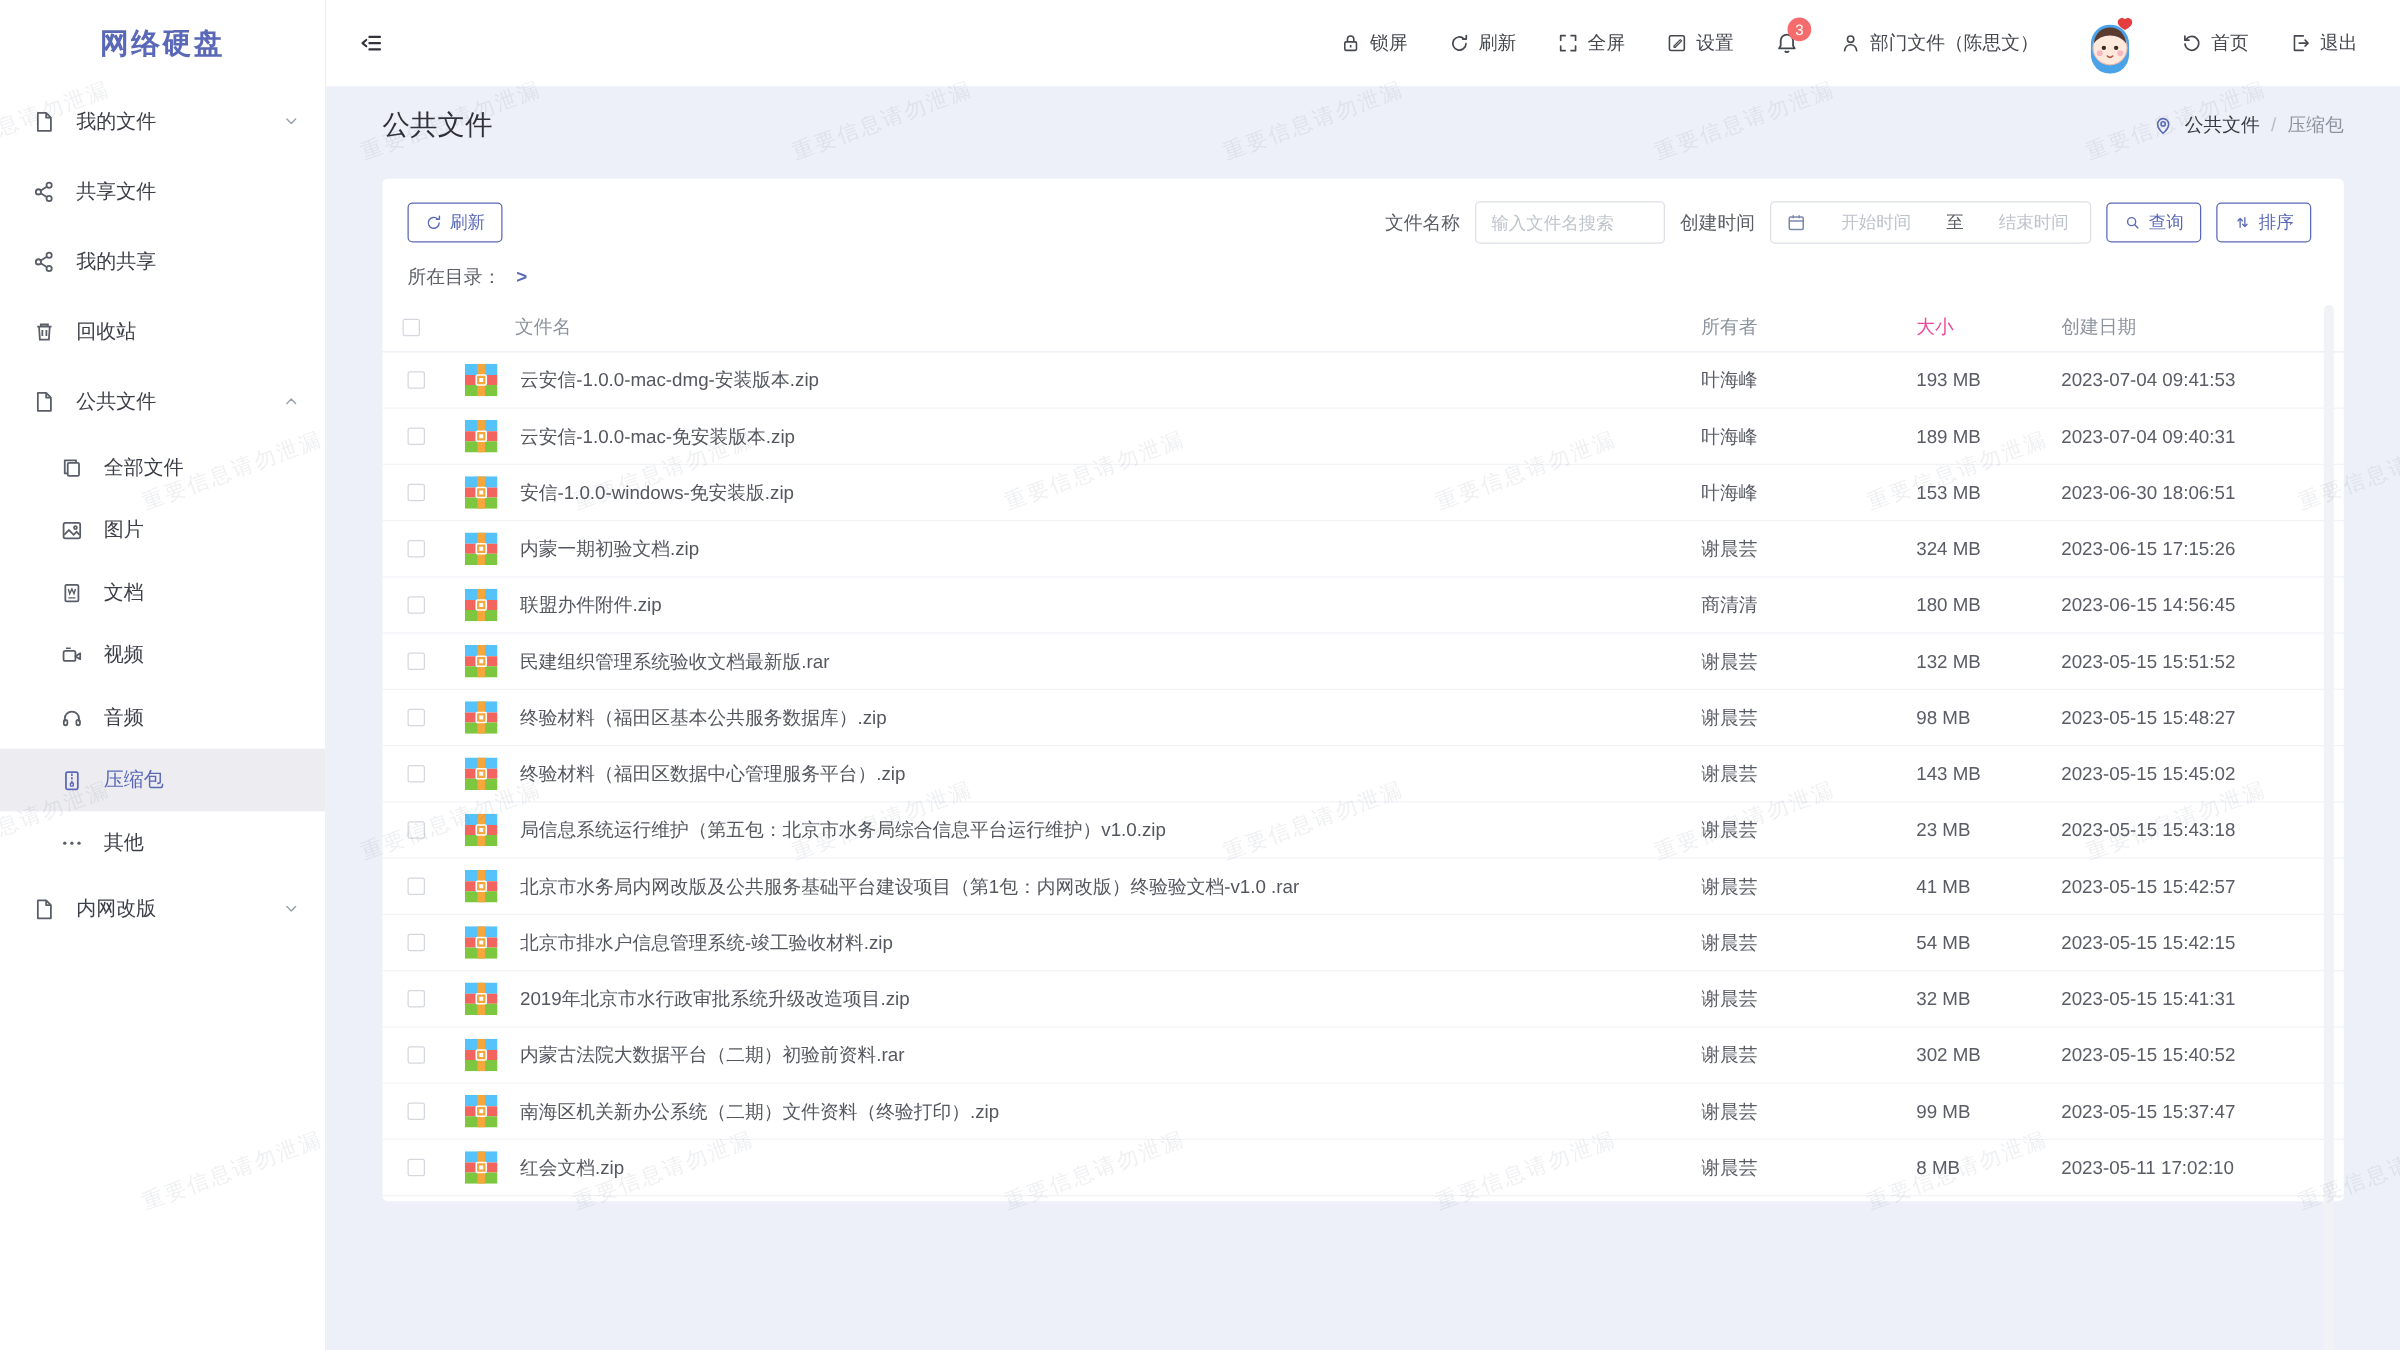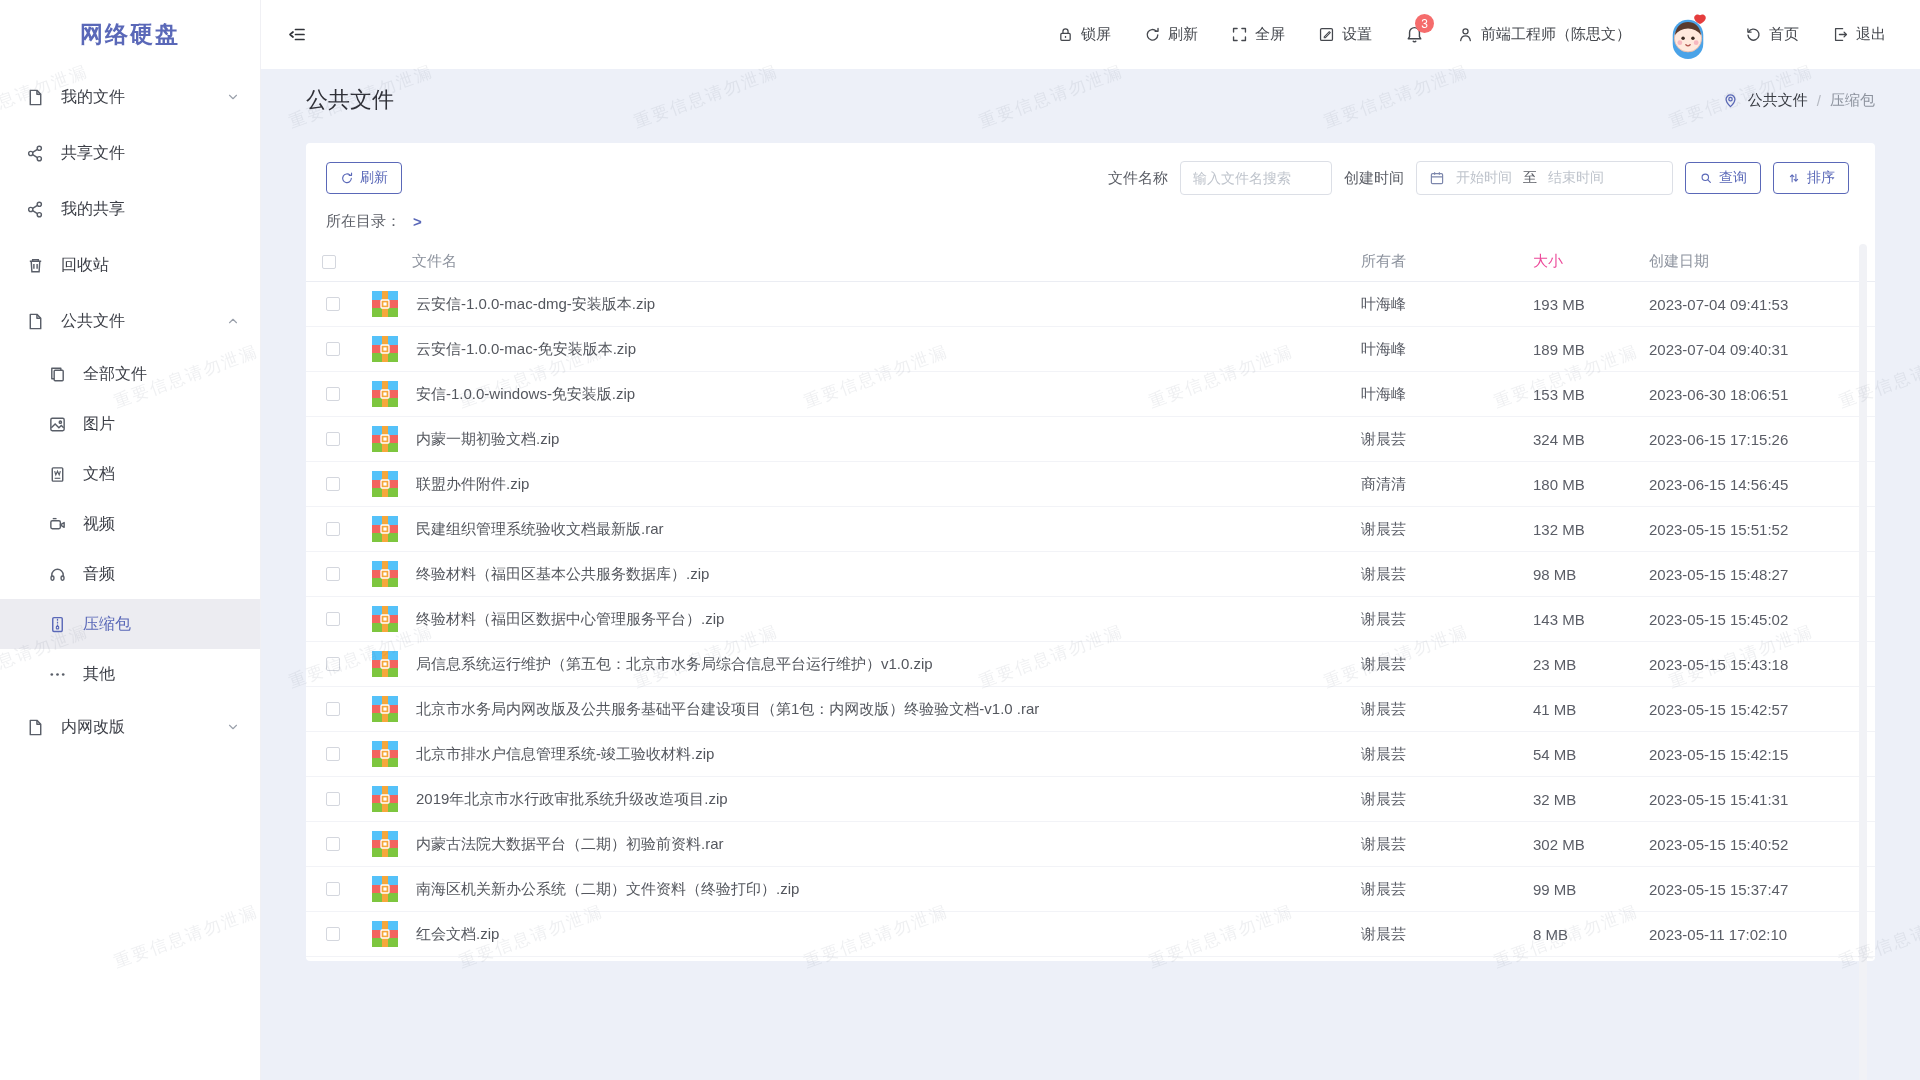--- a/index.html
+++ b/index.html
@@ -41,21 +41,21 @@
   .crumb .cur { color:#8d939e; }
 
   .card { position:absolute; left:45px; right:45px; top:74px; height:818px; background:#fff; border-radius:4px; }
 
   .toolbar { display:flex; align-items:center; padding:18px 26px 0 20px; }
   .btn { display:inline-flex; align-items:center; gap:6px; height:32px; padding:0 13px; border:1px solid #5a68b8; color:#5a68b8; border-radius:4px; font-size:14px; background:#fff; cursor:pointer; white-space:nowrap; }
   .filters { margin-left:auto; display:flex; align-items:center; gap:12px; }
   .flabel { font-size:15px; color:#5b5e66; white-space:nowrap; }
   .tinput { height:34px; border:1px solid #dcdfe6; border-radius:4px; padding:0 12px; font-size:14px; color:#333; width:152px; outline:none; }
   .tinput::placeholder { color:#bfc4cc; }
-  .daterange { height:34px; width:257px; border:1px solid #dcdfe6; border-radius:4px; display:flex; align-items:center; gap:11px; padding:0 12px; cursor:pointer; }
+  .daterange { height:34px; width:257px; border:1px solid #dcdfe6; border-radius:4px; display:flex; align-items:center; gap:28px; padding:0 12px; cursor:pointer; }
   .ph { color:#bfc4cc; font-size:14px; }
   .to { color:#5b5e66; font-size:14px; }
 
   .dir-row { padding:17px 20px 0; font-size:15px; color:#5b5e66; display:flex; align-items:center; gap:12px; }
   .dir-arrow { color:#5a68b8; font-weight:700; cursor:pointer; }
 
   .table { margin-top:11px; position:relative; }
   .trow { display:grid; grid-template-columns:46px 44px 1fr 172px 116px 196px; align-items:center; height:45px; border-bottom:1px solid #f2f3f7; padding:0 30px 0 20px; }
   .thead { height:40px; color:#8d939e; font-size:15px; border-bottom:1px solid #ebedf3;padding-left:16px; }
   .cell { font-size:15px; color:#5a5d66; overflow:hidden; white-space:nowrap; text-overflow:ellipsis; }
@@ -318,21 +318,21 @@
     <div class="bell-wrap">
       <svg width="19" height="19" viewBox="0 0 20 20">
           <use href="#i-bell"></use>
         </svg>
       <span class="badge">3</span>
     </div>
     <div class="action">
       <svg width="17" height="17" viewBox="0 0 20 20">
           <use href="#i-user"></use>
         </svg>
-      <span>前端工程师（陈思文）</span>
+      <span>部门文件（陈思文）</span>
     </div>
     <svg class="avatar" viewBox="0 0 44 44">
       <path d="M8 22a14 14 0 0 1 28 0v8a10 10 0 0 1-28 0z" fill="#4aa3e8"></path>
       <circle cx="22" cy="25" r="12.5" fill="#ffe9dd" stroke="#e8b9a6" stroke-width="0.8"></circle>
       <path d="M10 22c1-8 6-12 12-12s11 4 12 12c-3-4-7-6-12-6s-9 2-12 6z" fill="#5a3b2e"></path>
       <circle cx="17.5" cy="25" r="1.6" fill="#3a2a22"></circle>
       <circle cx="26.5" cy="25" r="1.6" fill="#3a2a22"></circle>
       <circle cx="14.5" cy="29" r="2.2" fill="#f7b8c0"></circle>
       <circle cx="29.5" cy="29" r="2.2" fill="#f7b8c0"></circle>
       <path d="M20 31c1.3 1.2 2.7 1.2 4 0" stroke="#b2554d" stroke-width="1.2" fill="none" stroke-linecap="round"></path>

